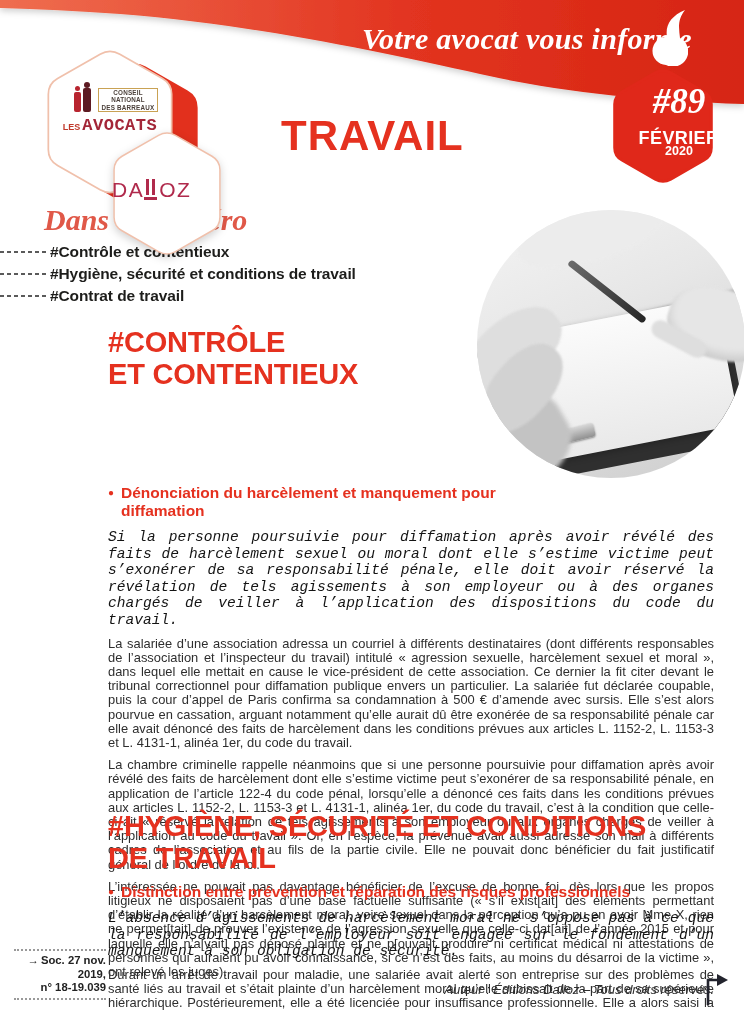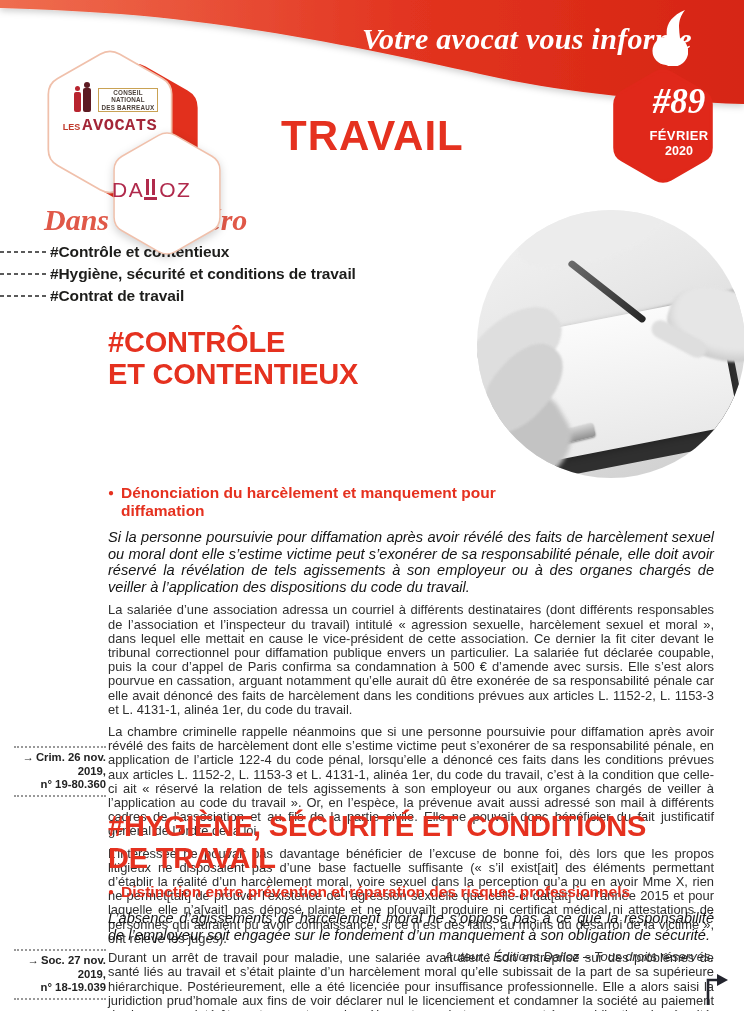--- a/index.html
+++ b/index.html
@@ -18,21 +18,21 @@
   .quote-mark{position:absolute;left:652px;top:10px;z-index:2;}
   .badge{
     position:absolute;left:613px;top:68px;width:100px;height:116px;z-index:3;
     text-align:center;color:#fff;padding-left:32px;
   }
   .badge svg{position:absolute;left:0;top:0;}
   .badge .badge-num{
     position:absolute;left:0;top:14px;width:100%;
     font-family:"Liberation Serif",serif;font-style:italic;font-weight:700;font-size:35px;
   }
-  .badge .badge-month{position:absolute;left:0;top:60px;width:100%;font-size:13px;font-weight:700;letter-spacing:.4px;}
+  .badge .badge-month{position:absolute;left:0;top:60px;width:100%;font-size:18px;font-weight:700;letter-spacing:.4px;}
   .badge .badge-year{position:absolute;left:0;top:76px;width:100%;font-size:12.5px;font-weight:700;}
   
   .hex{position:absolute;}
   .hex-red{left:60px;top:62px;z-index:1;}
   .hex-cnb{left:46px;top:48px;z-index:2;}
   .hex-dalloz{left:112px;top:130px;z-index:3;filter:drop-shadow(0 3px 4px rgba(0,0,0,.18));}
   .hex-cnb .content{position:absolute;left:0;top:0;width:128px;height:148px;}
   .cnb-people{position:absolute;left:26px;top:36px;width:22px;height:28px;}
   .cnb-people i{position:absolute;display:block;background:#b8242f;border-radius:2px;}
   .cnb-people .p1{left:2px;top:8px;width:7px;height:20px;}
@@ -96,21 +96,21 @@
   .sec-2{top:810px;}
   .photo-spacer{float:right;width:240px;height:158px;shape-outside:circle(140px at 140px 16px);}
   .sec h2{
     margin:0;font-size:29px;line-height:32px;font-weight:800;
     color:#e5311f;letter-spacing:-.2px;
   }
   .bullet-line{display:flex;gap:7px;margin-top:9px;color:#e5311f;font-weight:700;font-size:15.5px;line-height:18px;width:430px;}
   .bullet-dot{font-size:10px;line-height:18px;}
   .intro{
     margin:9px 0 0 0;font-style:italic;font-size:14.6px;line-height:16.6px;
-    text-align:justify;color:#141414;
+    text-align:justify;color:#141414;font-family:Liberation Mono, monospace;
   }
   .body-p{margin:8px 0 0 0;font-size:12.9px;line-height:14.2px;text-align:justify;color:#2e2e2e;}
   .author-line{margin:3px 0 0 0;font-style:italic;font-size:13px;color:#2e2e2e;text-align:right;}
   
   .ref{position:absolute;left:14px;width:92px;text-align:right;font-size:11.3px;line-height:13.5px;font-weight:700;color:#222;}
   .ref-1{top:743px;} .ref-2{top:946px;}
   .ref .dots{border-top:2px dotted #999;height:0;margin:3px 0;}
   .ref .arrow{font-weight:400;margin-right:2px;}
   
   .cont-arrow{position:absolute;left:704px;top:972px;z-index:5;}
@@ -238,26 +238,20 @@
       <span>DE TRAVAIL</span>
     </h2>
     <div class="bullet-line" style="width:606px;">
       <span class="bullet-dot">●</span>
       <span>Distinction entre prévention et réparation des risques professionnels</span>
     </div>
     <p class="intro">L’absence d’agissements de harcèlement moral ne s’oppose pas à ce que la responsabilité de l’employeur soit engagée sur le fondement d’un manquement à son obligation de sécurité.</p>
     <p class="body-p">Durant un arrêt de travail pour maladie, une salariée avait alerté son entreprise sur des problèmes de santé liés au travail et s’était plainte d’un harcèlement moral qu’elle subissait de la part de sa supérieure hiérarchique. Postérieurement, elle a été licenciée pour insuffisance professionnelle. Elle a alors saisi la juridiction prud’homale aux fins de voir déclarer nul le licenciement et condamner la société au paiement de dommages-intérêts, notamment pour harcèlement moral et manquement à son obligation de sécurité. Si les juges d’appel ont prononcé la nullité en question, ils ont débouté la salariée de ses demandes en indemnisation. Selon eux,</p>
   </div>
 
-  <div class="ref ref-1">
-    <div class="dots"></div>
-    <span class="arrow">→</span><span>Crim. 26 nov. 2019,</span><br>
-    <span>n° 19-80.360</span>
-    <div class="dots"></div>
-  </div>
 
   <div class="ref ref-2">
     <div class="dots"></div>
     <span class="arrow">→</span><span>Soc. 27 nov. 2019,</span><br>
     <span>n° 18-19.039</span>
     <div class="dots"></div>
   </div>
 
   <svg class="cont-arrow" width="26" height="34" viewBox="0 0 26 34">
     <path d="M4 33 L4 8 L14 8" fill="none" stroke="#23242e" stroke-width="2.6"></path>

